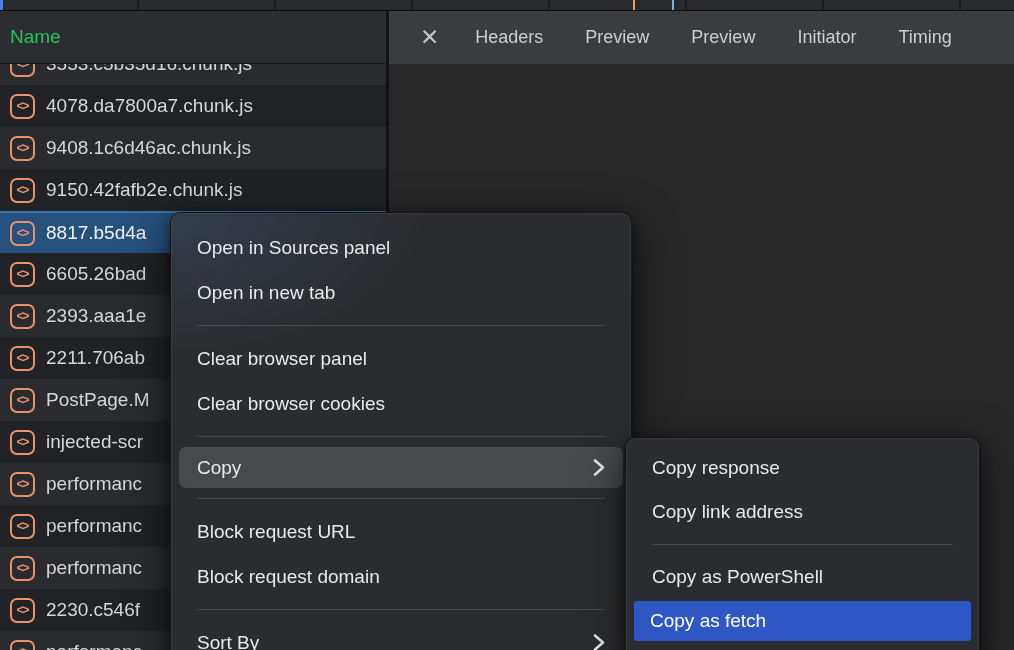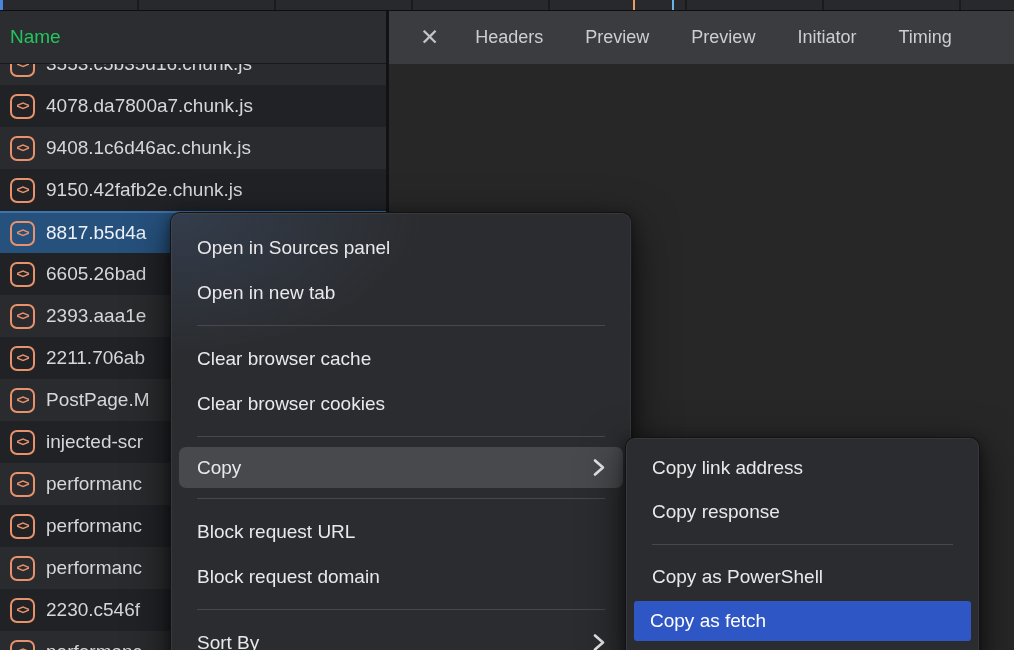--- a/index.html
+++ b/index.html
@@ -197,21 +197,21 @@
 
   <div class="menu main-menu" id="main-menu">
       <div class="menu-item">
         <span class="mi-label">Open in Sources panel</span>
       </div>
       <div class="menu-item">
         <span class="mi-label">Open in new tab</span>
       </div>
       <div class="menu-separator"></div>
       <div class="menu-item">
-        <span class="mi-label">Clear browser cache</span>
+        <span class="mi-label">Clear browser panel</span>
       </div>
       <div class="menu-item">
         <span class="mi-label">Clear browser cookies</span>
       </div>
       <div class="menu-separator"></div>
       <div class="menu-item hl-gray">
         <span class="mi-label">Copy</span>
   <span class="chevron">
     <svg width="12" height="19" viewBox="0 0 12 19">
             <path d="M2 2.5 L10 9.5 L2 16.5" stroke="#e6e6e6" stroke-width="2.6" fill="none" stroke-linecap="round" stroke-linejoin="round"></path>
@@ -230,24 +230,24 @@
         <span class="mi-label">Sort By</span>
   <span class="chevron">
     <svg width="12" height="19" viewBox="0 0 12 19">
             <path d="M2 2.5 L10 9.5 L2 16.5" stroke="#e6e6e6" stroke-width="2.6" fill="none" stroke-linecap="round" stroke-linejoin="round"></path>
           </svg>
   </span>
 </div>
     </div>
   <div class="menu sub-menu" id="sub-menu">
       <div class="menu-item">
+        <span class="mi-label">Copy response</span>
+      </div>
+      <div class="menu-item">
         <span class="mi-label">Copy link address</span>
-      </div>
-      <div class="menu-item">
-        <span class="mi-label">Copy response</span>
       </div>
       <div class="menu-separator"></div>
       <div class="menu-item">
         <span class="mi-label">Copy as PowerShell</span>
       </div>
       <div class="menu-item hl-blue">
         <span class="mi-label">Copy as fetch</span>
       </div>
     </div>
 

